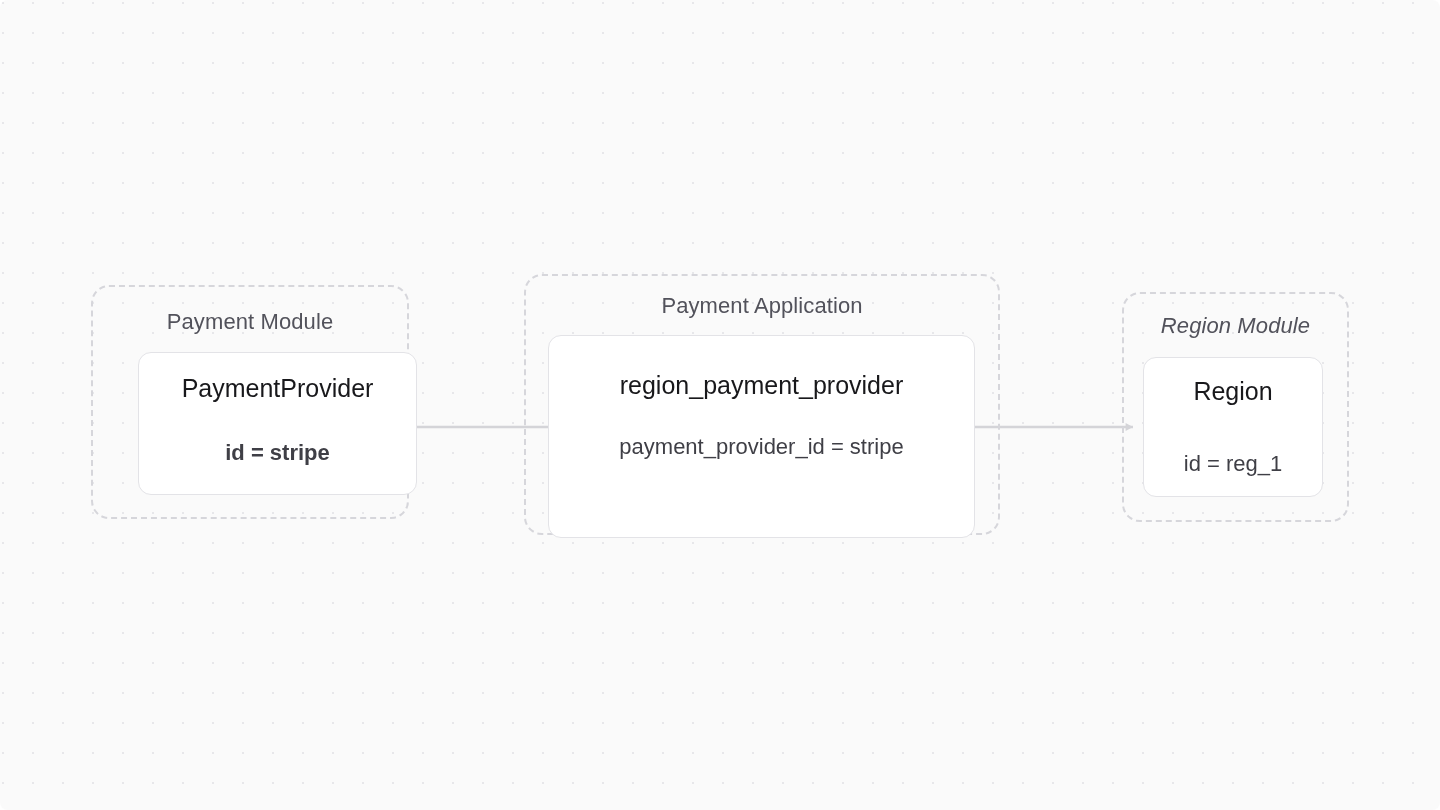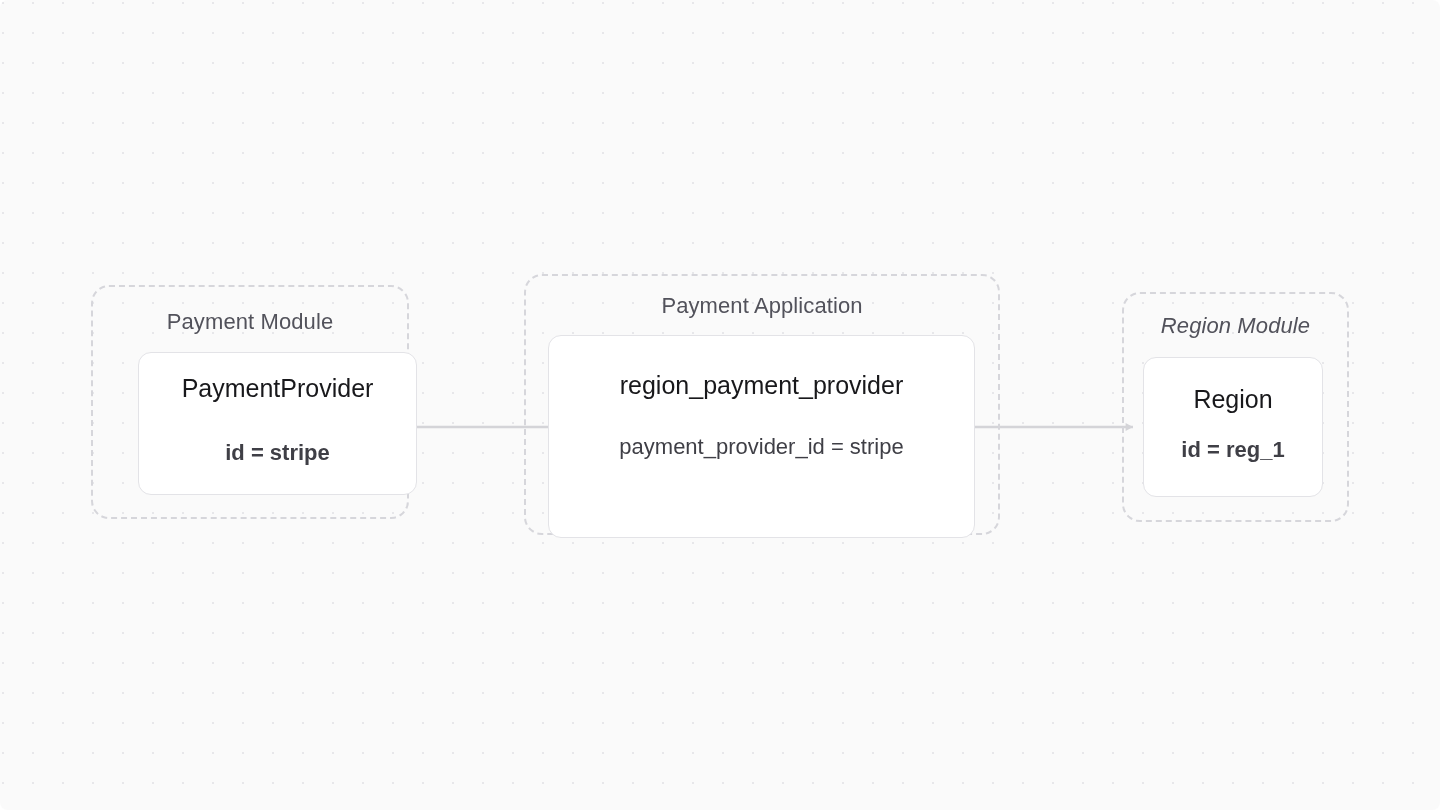--- a/index.html
+++ b/index.html
@@ -128,20 +128,20 @@
     <div class="card-title">region_payment_provider</div>
     <div class="card-attrs" style="margin-top:31px;">
       <div>payment_provider_id = stripe</div>
     </div>
   </div>
 
   <div class="group" style="left:1122px; top:292px; width:227px; height:230px;">
     <div class="group-title" style="top:19px;font-style:italic;">Region Module</div>
   </div>
 
-  <div class="card" style="left:1143px; top:357px; width:180px; height:140px; padding-top:26px;">
+  <div class="card" style="left:1143px; top:357px; width:180px; height:140px; padding-top:18px;">
     <div class="card-title">Region</div>
-    <div class="card-attrs" style="margin-top:20px;font-weight:bold;">
+    <div class="card-attrs" style="margin-top:42px;">
       <div>id = reg_1</div>
     </div>
   </div>
 
 </div>
 
 </body></html>

